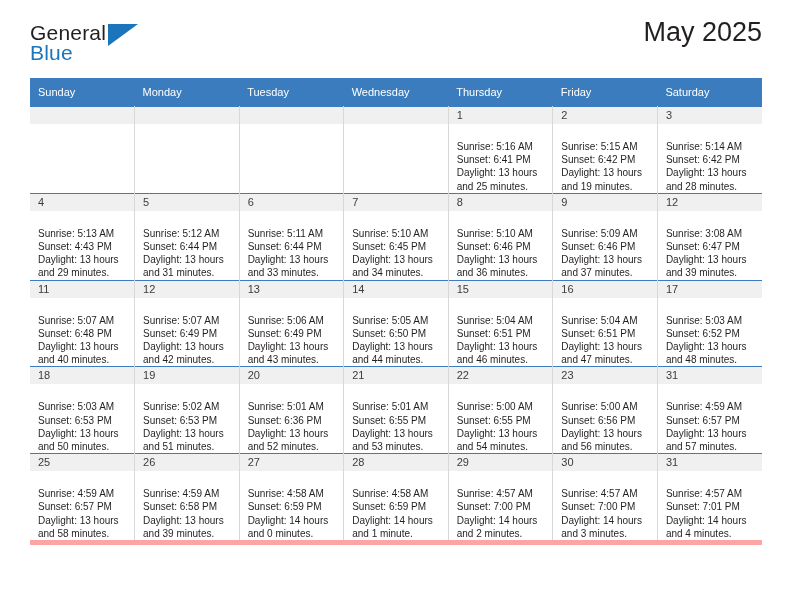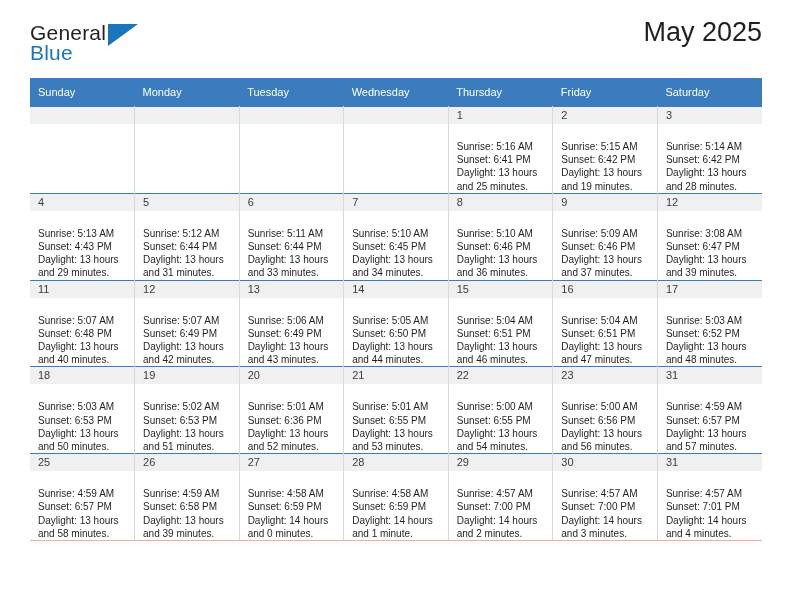--- a/index.html
+++ b/index.html
@@ -97,21 +97,21 @@
   }
   .calendar td {
     vertical-align: top;
     padding: 0;
     border-top: 1px solid #3a7cbe;
     border-right: 1px solid #d8d8d8;
     height: 85px;
     background: #ffffff;
   }
   .calendar td:last-child { border-right: none; }
-  .calendar tr:last-child td { border-bottom: 1px solid #fca5a5; }
+  .calendar tr:last-child td { border-bottom: 5px solid #fca5a5; }
 
   .daynum-bar {
     background: #f0f0f0;
     height: 17px;
     padding: 2px 0 1px 8px;
     font-size: 11px;
     color: #3c3c3c;
     box-sizing: border-box;
   }
   .cell-body {

